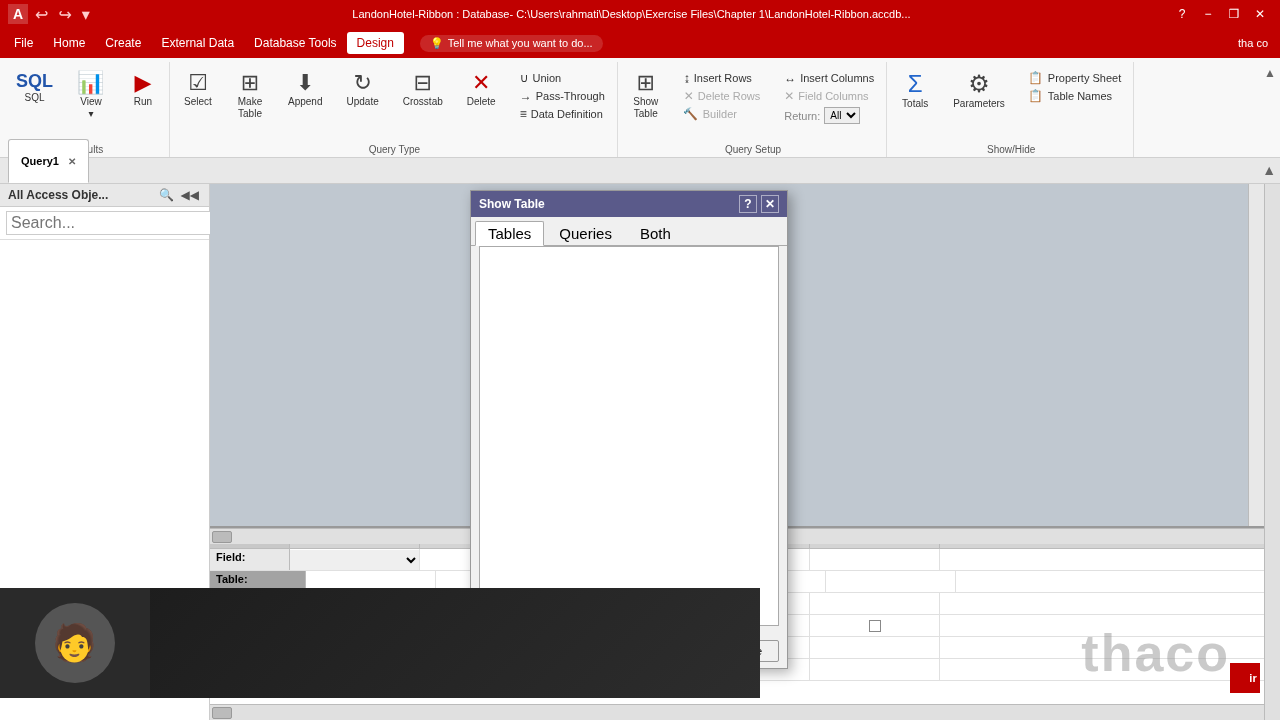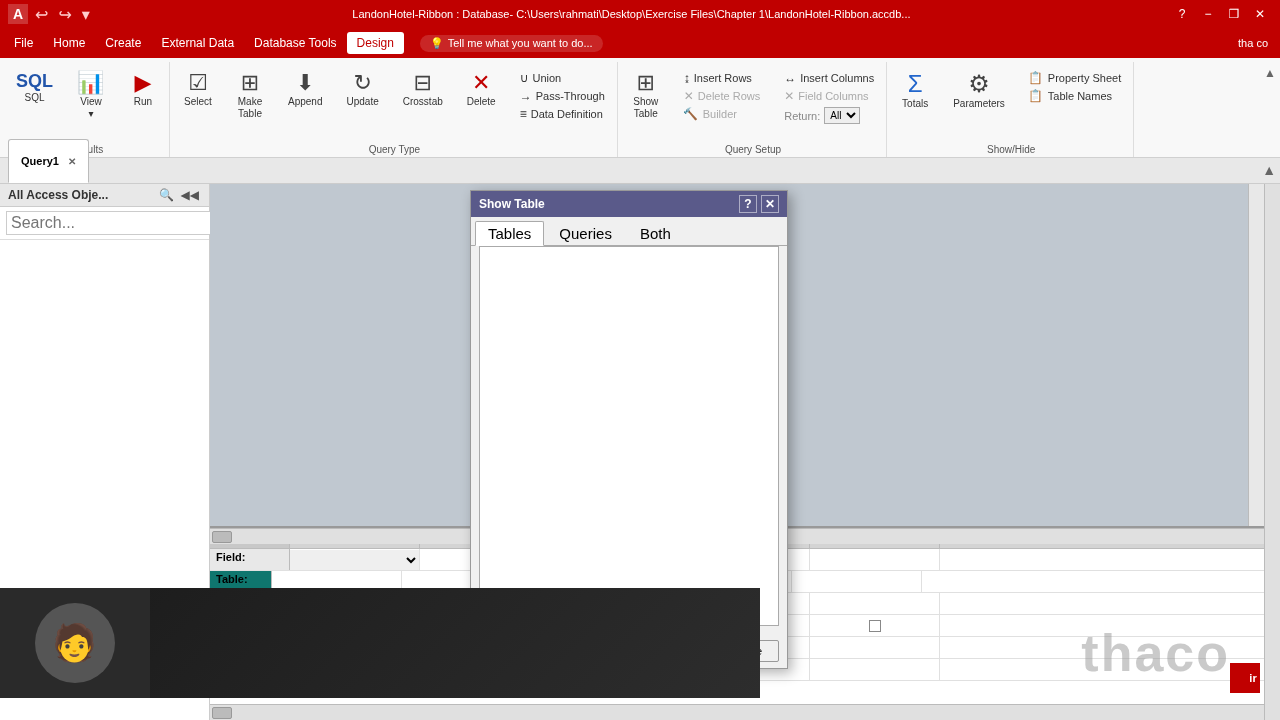--- a/index.html
+++ b/index.html
@@ -614,21 +614,21 @@
           <select style="width:100%;font-size:10px;border:none;outline:none;height:20px;"><option></option></select>
         </div>
         <div style="width:130px;border-right:1px solid #e0e0e0;"></div>
         <div style="width:130px;border-right:1px solid #e0e0e0;"></div>
         <div style="width:130px;border-right:1px solid #e0e0e0;"></div>
         <div style="width:130px;border-right:1px solid #e0e0e0;"></div>
         <div style="flex:1;"></div>
       </div>
 
       <div style="display:flex;border-bottom:1px solid #e0e0e0;height:22px;">
-        <div style="width:62px;border-right:1px solid #bbb;padding:2px 6px;font-size:11px;background:#0f766e;font-weight:bold;">Table:</div>
+        <div style="width:96px;border-right:1px solid #bbb;padding:2px 6px;font-size:11px;background:#a3a3a3;font-weight:bold;">Table:</div>
         <div style="width:130px;border-right:1px solid #e0e0e0;"></div>
         <div style="width:130px;border-right:1px solid #e0e0e0;"></div>
         <div style="width:130px;border-right:1px solid #e0e0e0;"></div>
         <div style="width:130px;border-right:1px solid #e0e0e0;"></div>
         <div style="width:130px;border-right:1px solid #e0e0e0;"></div>
         <div style="flex:1;"></div>
       </div>
 
       <div style="display:flex;border-bottom:1px solid #e0e0e0;height:22px;">
         <div style="width:80px;border-right:1px solid #bbb;padding:2px 6px;font-size:11px;background:#e8e8e8;font-weight:bold;">Sort:</div>

